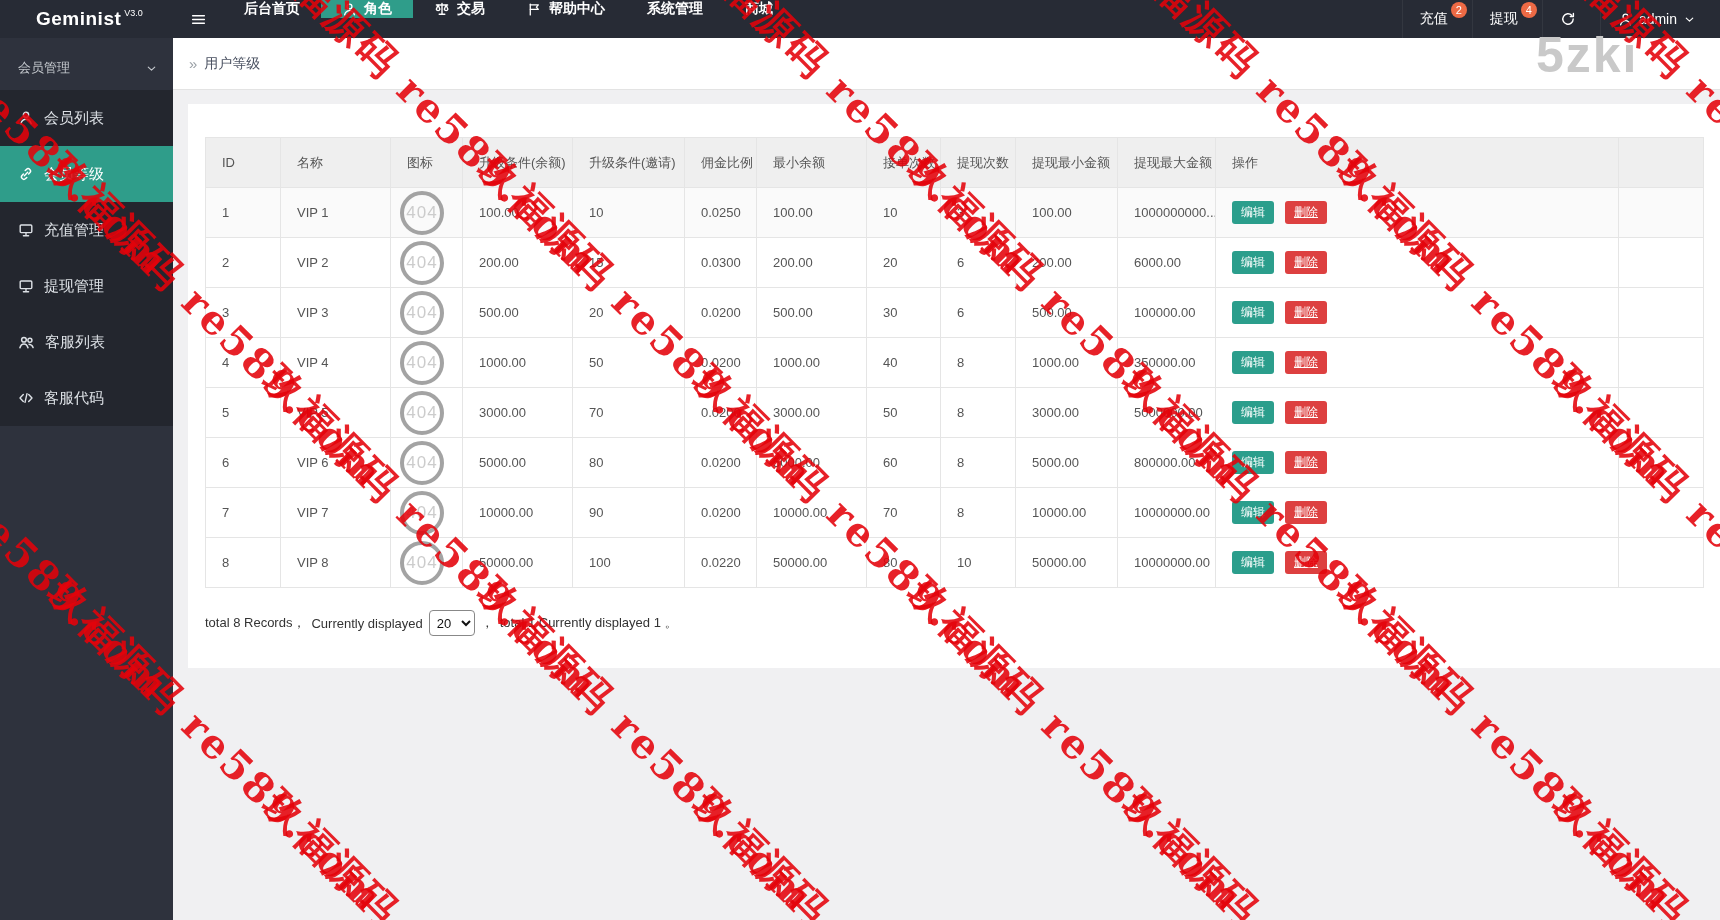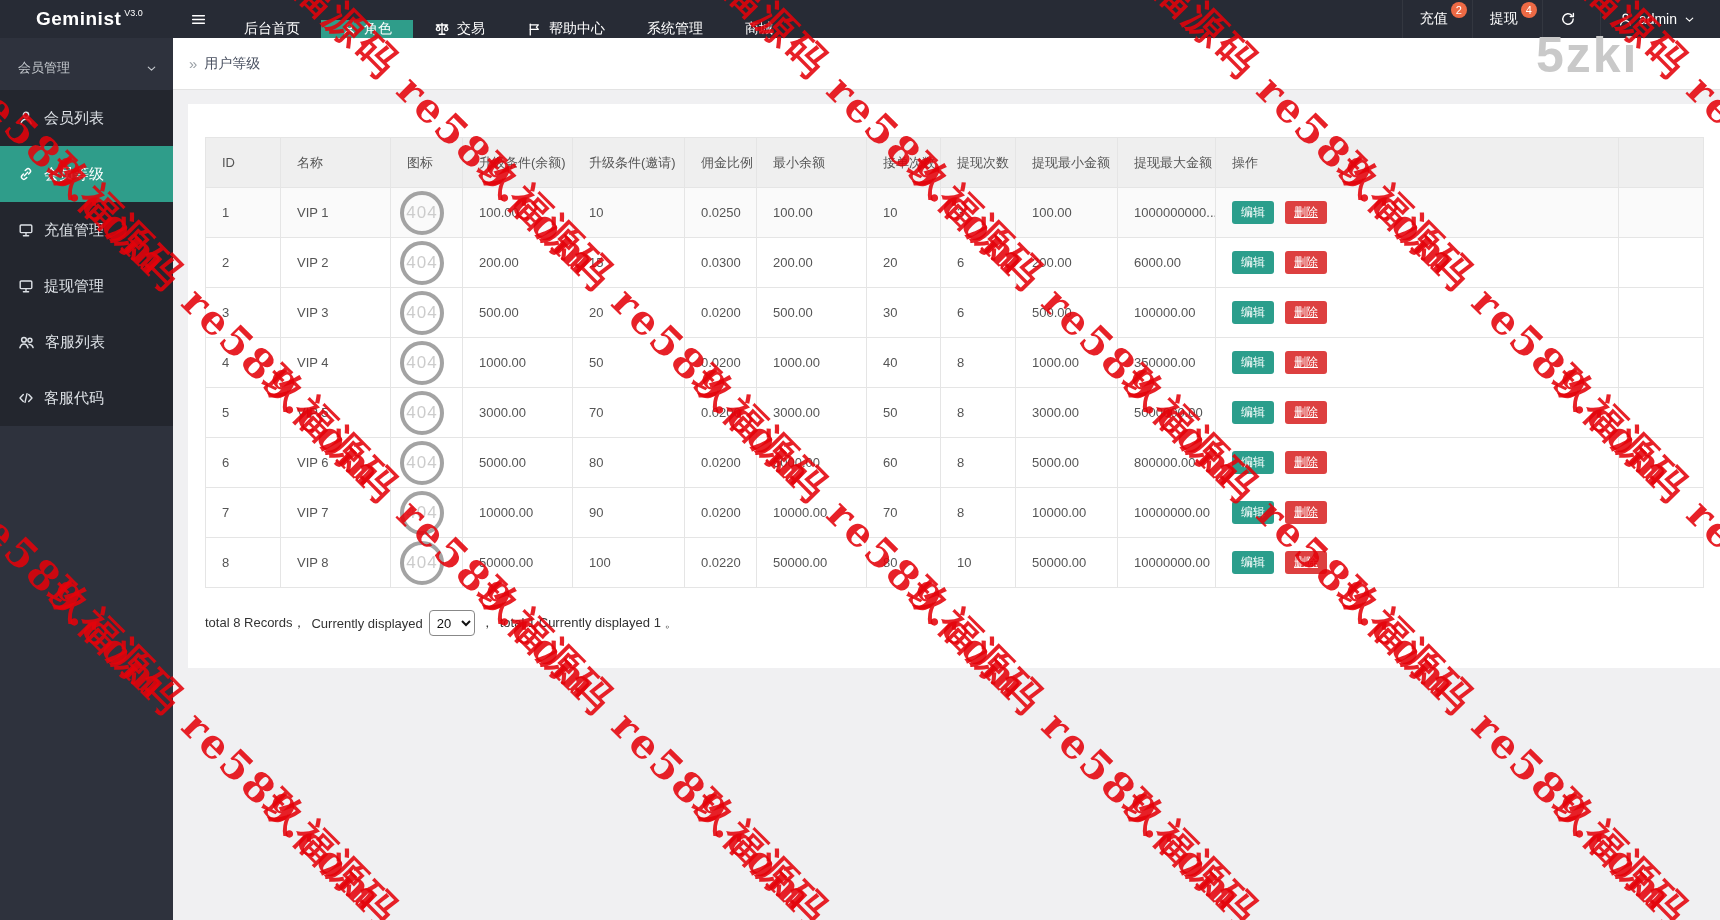--- a/index.html
+++ b/index.html
@@ -6,21 +6,21 @@
   html,body { width:1720px; height:920px; }
   body { font-family:"Liberation Sans","DejaVu Sans",sans-serif; background:#f0f0f2; }
   .stage { position:relative; width:1720px; height:920px; overflow:hidden; }
 
   
   .topbar { position:absolute; top:0; left:0; width:100%; height:38px; background:#272b35; color:#fff; display:flex; align-items:stretch; z-index:20; }
   .logo { width:173px; display:flex; align-items:center; padding-left:36px; flex:none; }
   .brand { font-size:19px; font-weight:bold; letter-spacing:.5px; }
   .brand-ver { font-size:9px; margin-left:3px; position:relative; top:-6px; }
   .menu-toggle { width:50px; display:flex; align-items:center; justify-content:center; cursor:pointer; }
-  .nav { display:flex; align-items:flex-end; }
+  .nav { display:flex; align-items:flex-start;font-weight:bold; }
   .nav-item { display:flex; align-items:center; gap:7px; padding:0 21px; font-size:14px; cursor:pointer; white-space:nowrap; }
   .nav-item.active { background:var(--green,#2f9d8a); }
   .topbar-spacer { flex:1; }
   .topbar-right { display:flex; align-items:stretch; }
   .tb-seg { position:relative; display:flex; align-items:center; gap:6px; padding:0 24px 0 17px; font-size:14px; cursor:pointer; border-left:1px solid rgba(255,255,255,.06); white-space:nowrap; }
   .badge { position:absolute; top:2px; right:5px; min-width:16px; height:16px; border-radius:8px; background:var(--orange,#ed6a45); color:#fff; font-size:11px; display:flex; align-items:center; justify-content:center; padding:0 3px; }
   .icon { display:inline-flex; align-items:center; justify-content:center; }
   .icon svg { display:block; }
 
   

